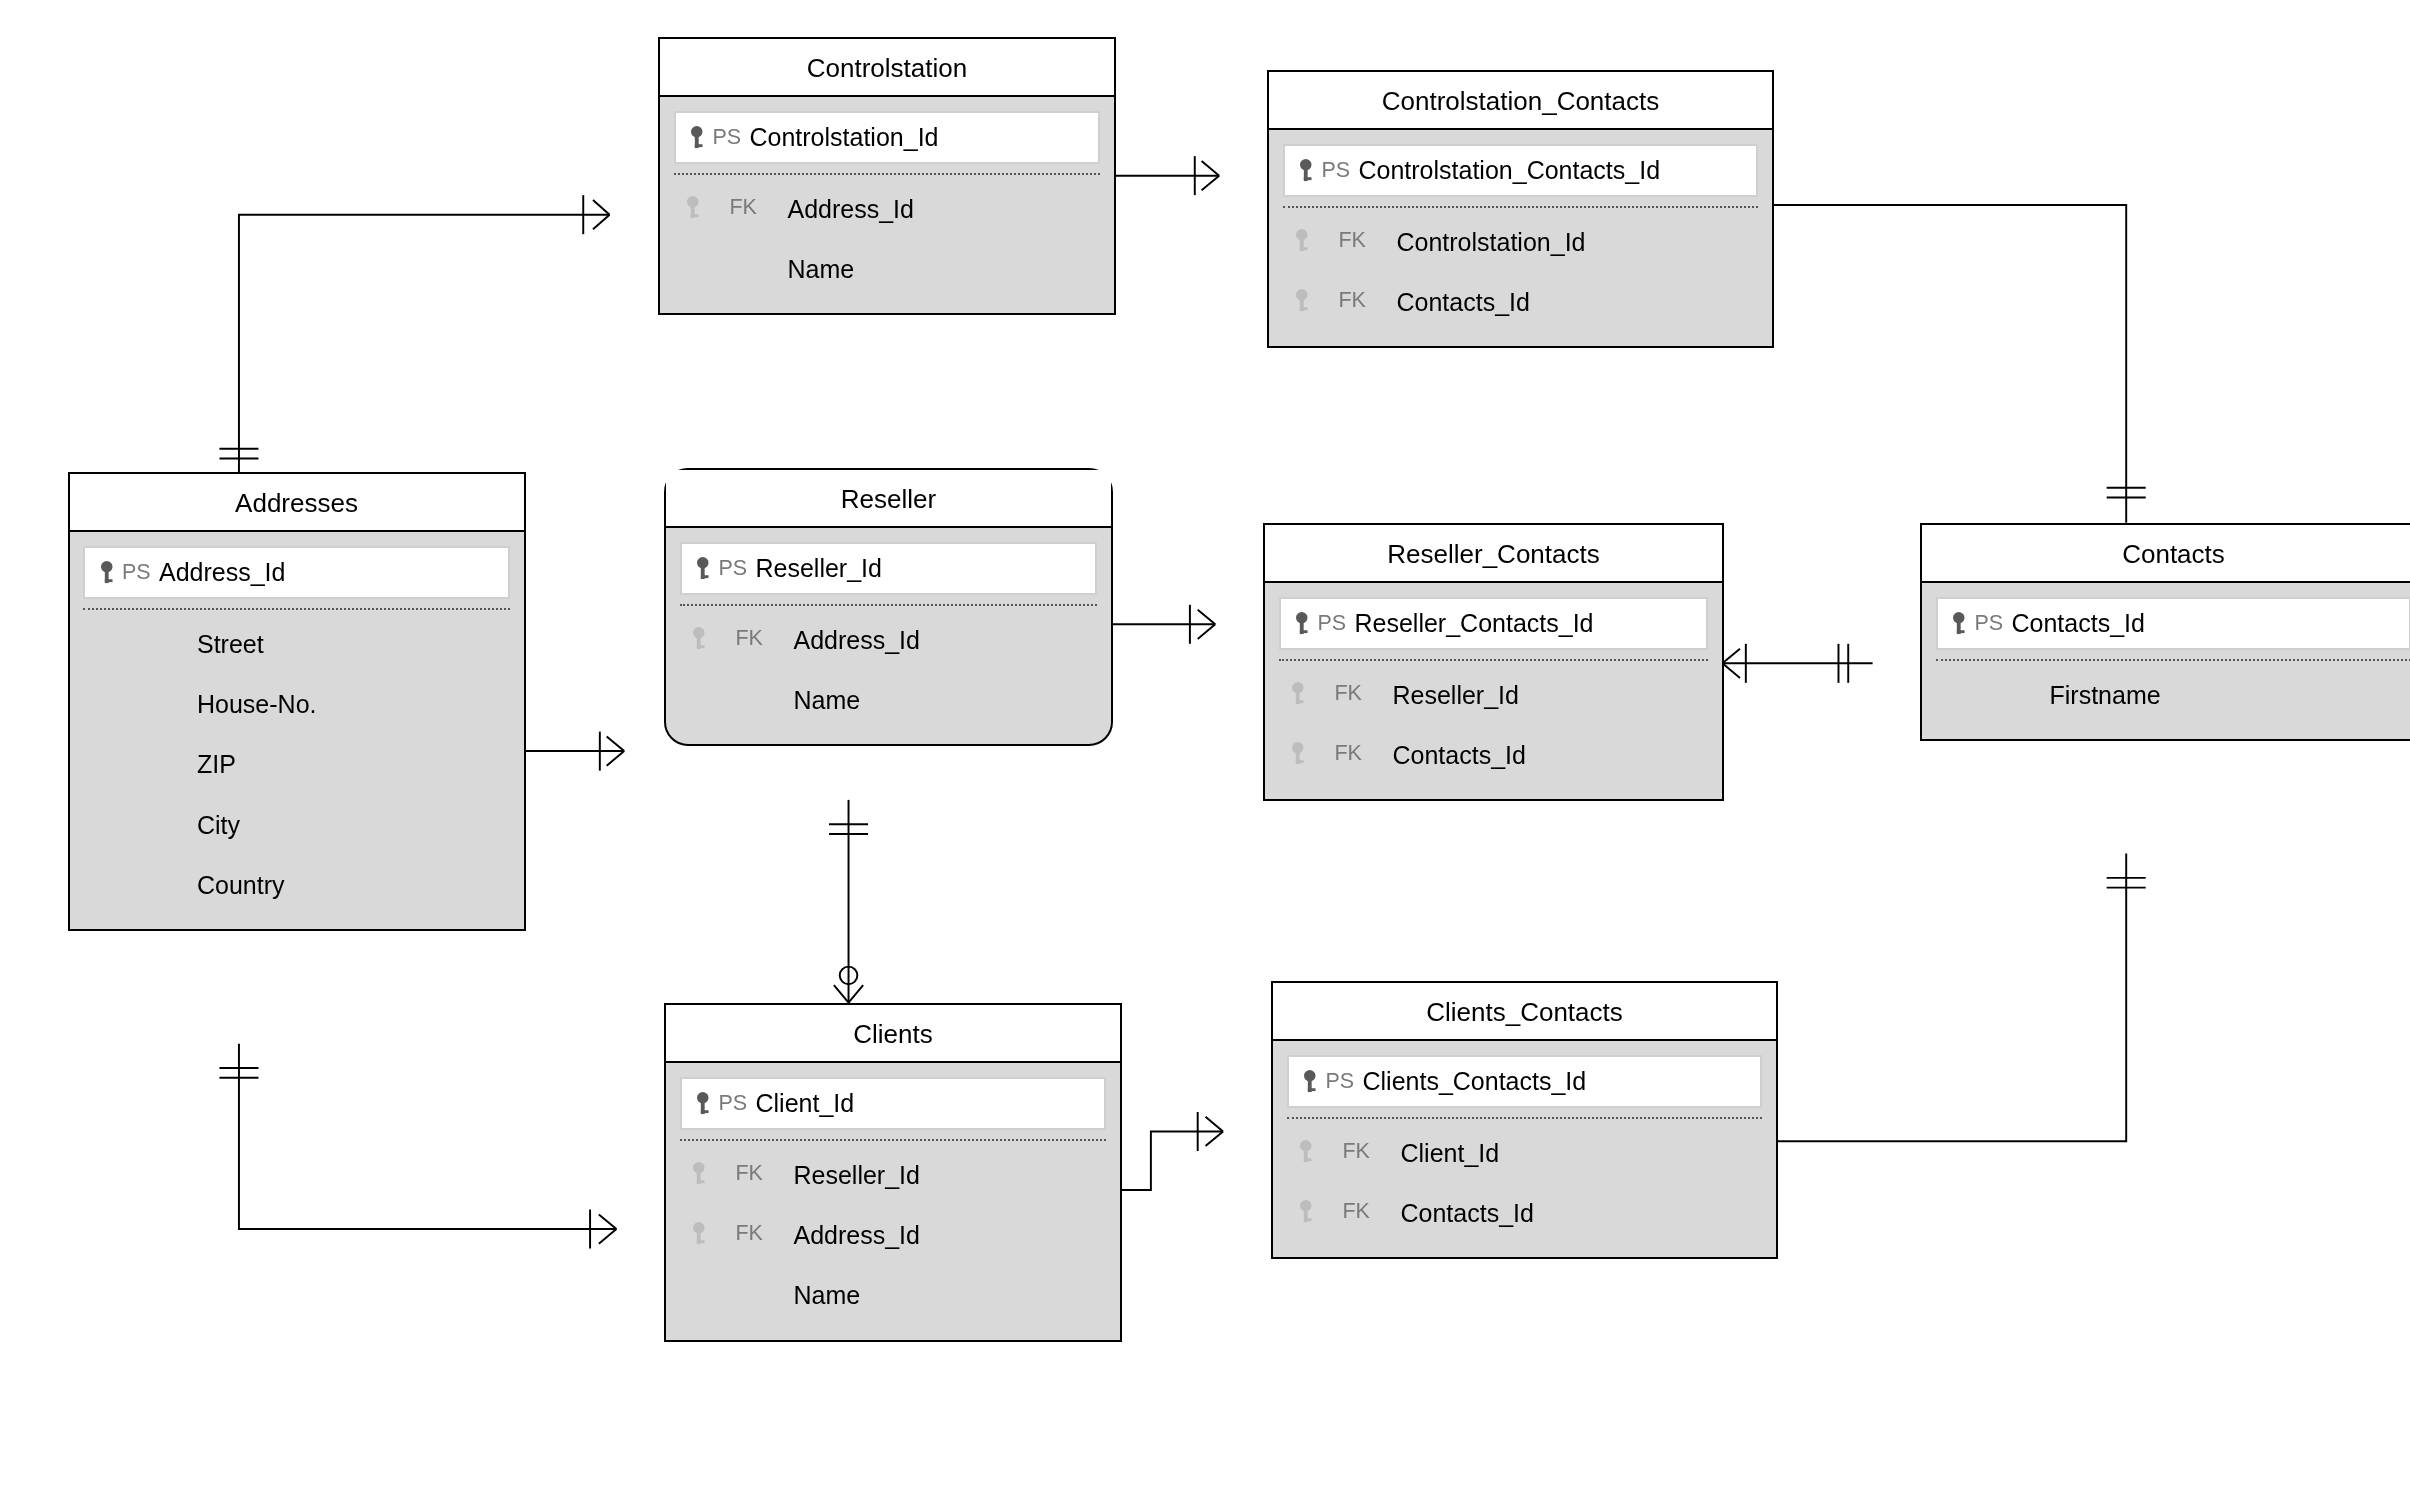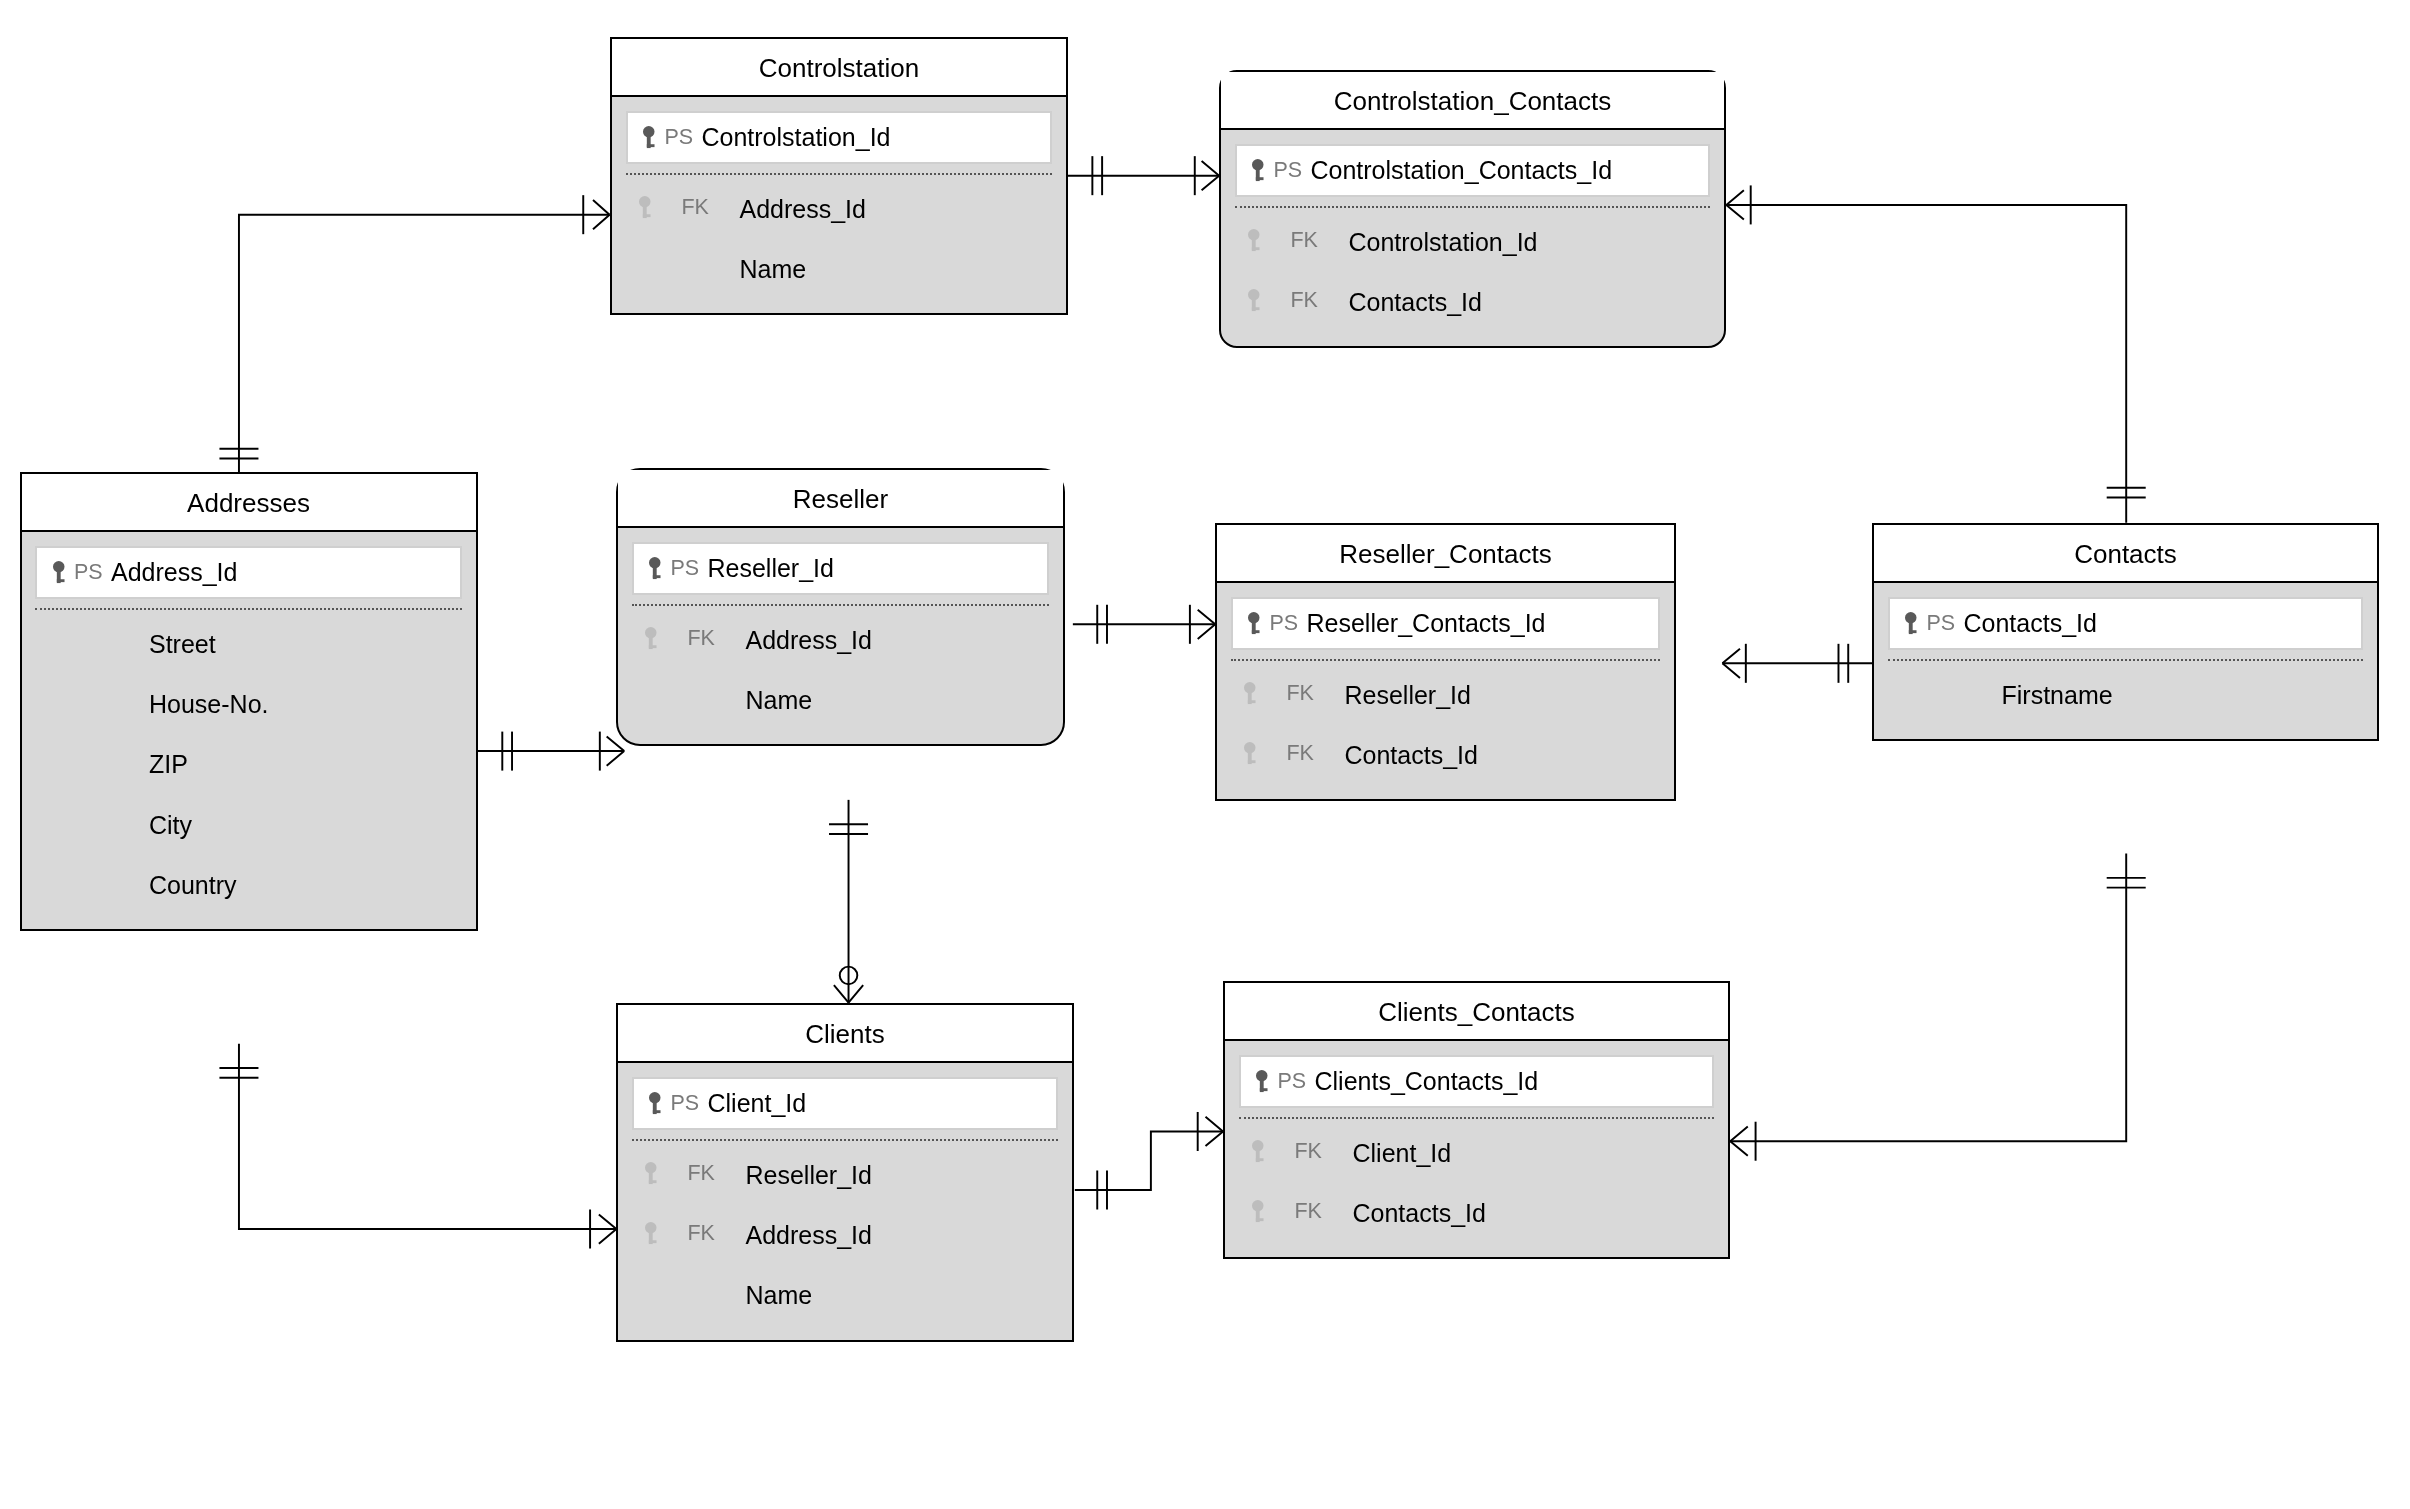--- a/index.html
+++ b/index.html
@@ -22,20 +22,21 @@
     inset: 0;
     width: 2411px;
     height: 1510px;
     pointer-events: none;
   }
   .entity {
     position: absolute;
     border: 2px solid #000;
     background: #d9d9d9;
     box-sizing: border-box;
+    margin-left: 48px;
   }
   .entity .title {
     background: #fff;
     border-bottom: 2px solid #000;
     text-align: center;
     padding: 13.7px 7.8px 11.7px 7.8px;
     font-size: 26px;
   }
   .entity .body {
     padding: 9.8px 11.7px 13.7px 11.7px;
@@ -182,21 +183,21 @@
           <span class="typecol">FK</span>
           <span class="namecol">Address_Id</span>
         </div>
         <div class="row">
           <span class="keycol"></span>
           <span class="typecol"></span>
           <span class="namecol">Name</span>
         </div>
       </div>
     </div>
-  <div class="entity" style="left: 1219px; top: 70px; width: 507px; border-radius: 18px;">
+  <div class="entity" style="left: 1219px; top: 70px; width: 507px;">
       <div class="title">Controlstation_Contacts</div>
       <div class="body">
         <div class="pkrow">
           <span class="keycol">
             <svg class="key-icon" viewBox="0 0 20 26">
               <circle class="head" cx="10" cy="7" r="6"></circle>
               <rect class="shaft" x="8" y="11" width="4" height="13"></rect>
               <rect class="shaft" x="8" y="20" width="8" height="3"></rect>
             </svg>
           </span>

